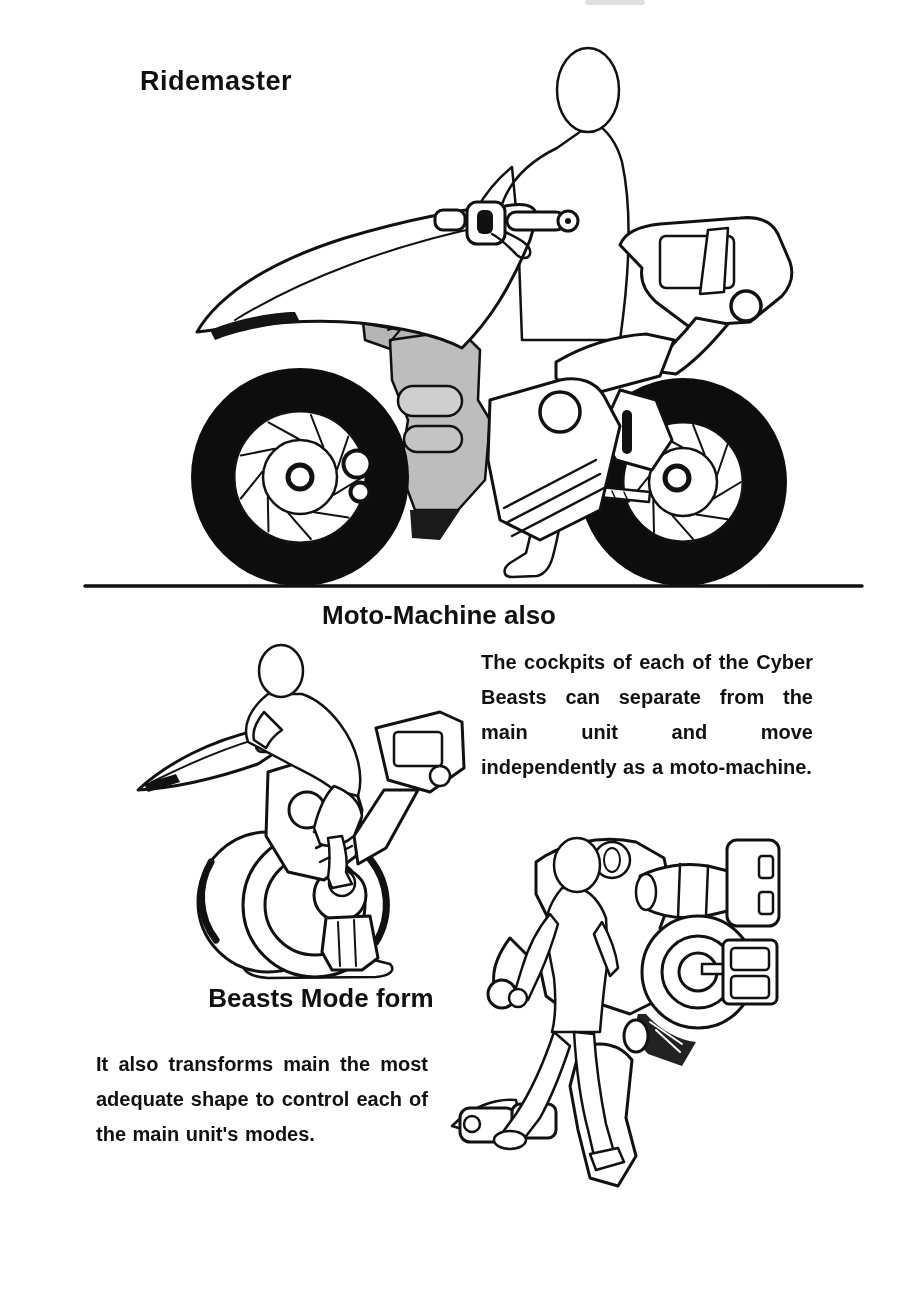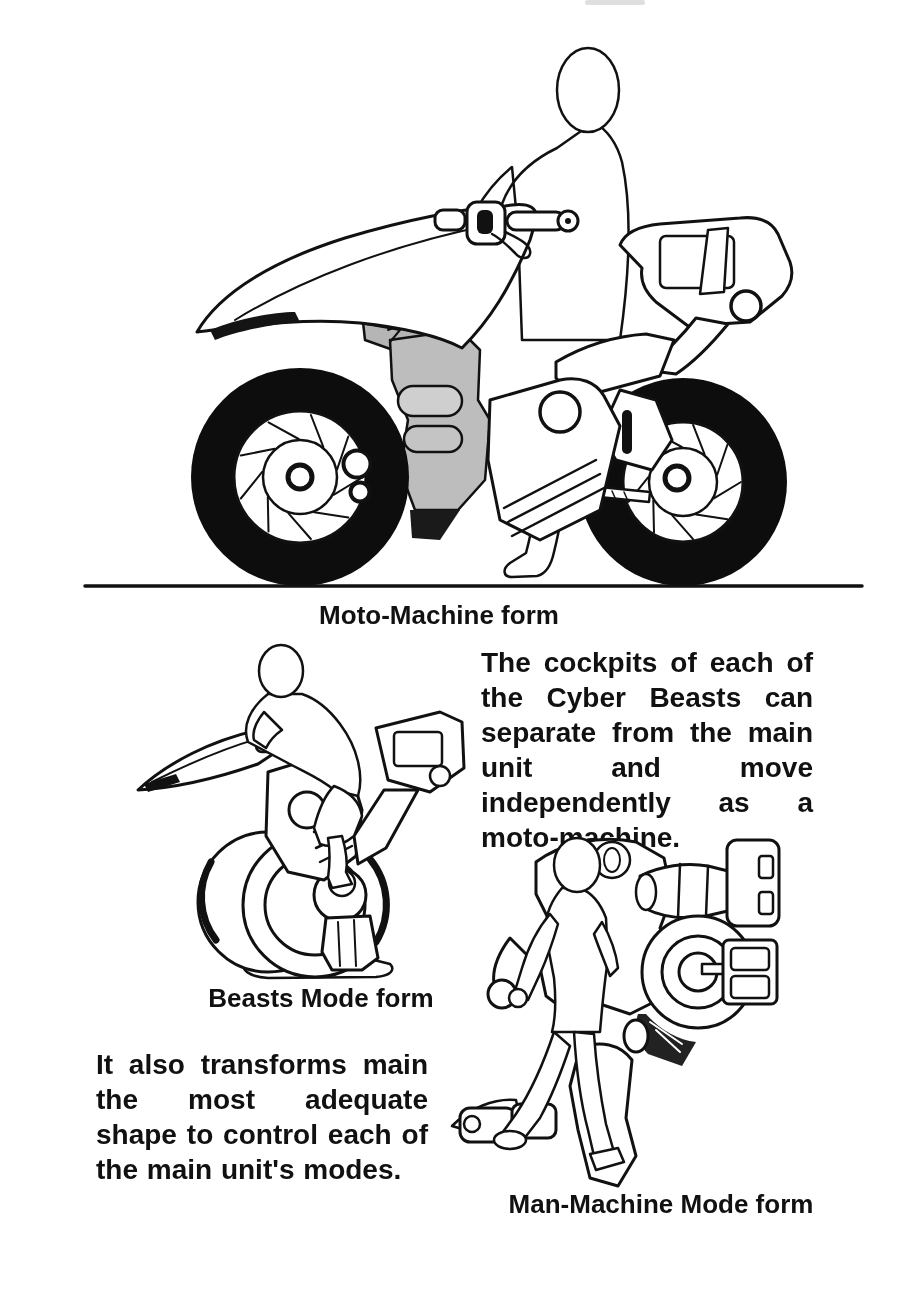--- a/index.html
+++ b/index.html
@@ -13,21 +13,21 @@
     font-size:27px; font-weight:bold; letter-spacing:.5px; white-space:nowrap;
   }
   .caption {
     position:absolute; width:320px; text-align:center;
     font-size:26px; font-weight:bold; white-space:nowrap;
   }
   .cap-moto  { left:279px; top:600px; }
   .cap-beast { left:161px; top:983px; }
   .cap-man   { left:501px; top:1189px; }
   .para {
-    position:absolute; width:332px; font-size:28px; font-weight:bold;
+    position:absolute; width:332px; font-size:20px; font-weight:bold;
     line-height:35px; text-align:justify; word-spacing:1px;
   }
   .para-right { left:481px; top:645px; }
   .para-left  { left:96px;  top:1047px; }
   .art { position:absolute; }
   .art-moto  { left:60px;  top:40px;  }
   .art-beast { left:118px; top:640px; }
   .art-man   { left:450px; top:818px; }
   .smudge {
     position:absolute; left:585px; top:0; width:60px; height:5px;
@@ -35,20 +35,21 @@
   }
   svg * { vector-effect:non-scaling-stroke; }
 </style>
 </head>
 <body>
 
 <div class="page">
 
   <div class="smudge"></div>
 
+  <div class="title">Ridemaster</div>
 
   <svg class="art art-moto" width="810" height="560" viewBox="0 0 810 560" fill="none" stroke="#111" stroke-width="2.5" stroke-linejoin="round" stroke-linecap="round">
 
     <g>
       <path d="M497,108 C468,122 450,142 442,164 L428,180 C420,190 410,196 402,193 C396,190 398,184 404,180 L416,170 C424,156 436,140 452,127 L458,190 L462,300 L560,300 C570,230 572,168 562,122 C556,100 544,88 534,82 Z" fill="#fff"></path>
       <ellipse cx="528" cy="50" rx="31" ry="42" fill="#fff"></ellipse>
       <path d="M512,392 C508,440 502,480 494,512 C491,526 486,534 477,536 L452,537 C443,537 442,529 450,523 L466,513 C474,483 480,440 482,396 Z" fill="#fff"></path>
     </g>
 
     <g>
@@ -130,21 +131,21 @@
       <rect x="417" y="170" width="16" height="24" rx="6" fill="#111" stroke="none"></rect>
       <rect x="447" y="172" width="58" height="18" rx="9" fill="#fff" stroke-width="3"></rect>
       <circle cx="508" cy="181" r="10" fill="#fff" stroke-width="3"></circle>
       <circle cx="508" cy="181" r="3" fill="#111" stroke="none"></circle>
       <path d="M445,192 C462,200 472,206 470,214 C468,220 460,219 455,213 C448,206 440,198 432,194" stroke-width="2.5"></path>
     </g>
 
     <path d="M25,546 L802,546" stroke-width="3.5"></path>
   </svg>
 
-  <div class="caption cap-moto">Moto-Machine form</div>
+  <div class="caption cap-moto">Moto-Machine also</div>
 
   <svg class="art art-beast" width="352" height="345" viewBox="0 0 352 345" fill="none" stroke="#111" stroke-width="2.5" stroke-linejoin="round" stroke-linecap="round">
 
     <path d="M127,322 C150,314 200,312 240,316 L272,324 C278,330 272,336 258,337 L150,338 C132,337 122,330 127,322 Z" fill="#fff" stroke-width="2.5"></path>
 
     <g>
       <circle cx="150" cy="262" r="70" fill="#fff" stroke-width="3"></circle>
       <path d="M93,222 A70,70 0 0 0 98,300" stroke-width="7"></path>
       <circle cx="197" cy="265" r="72" fill="#fff" stroke-width="3"></circle>
       <path d="M252,219 A72,72 0 0 1 258,302" stroke-width="7"></path>
@@ -223,15 +224,14 @@
       <path d="M100,96 C88,110 78,130 72,150 L64,176 L78,182 L90,156 C98,138 104,120 108,106 Z" fill="#fff"></path>
       <circle cx="68" cy="180" r="9" fill="#fff"></circle>
       <path d="M152,104 C160,118 166,134 168,150 L160,158 C154,142 148,128 144,116 Z" fill="#fff"></path>
       <path d="M104,214 C94,244 82,272 66,296 L50,318 L70,326 L90,300 C102,278 112,252 120,228 Z" fill="#fff"></path>
       <ellipse cx="60" cy="322" rx="16" ry="9" fill="#fff"></ellipse>
       <path d="M124,214 C126,248 130,282 138,312 L144,338 L164,334 L156,306 C150,276 146,246 144,216 Z" fill="#fff"></path>
       <path d="M140,336 L168,330 L174,344 L146,352 Z" fill="#fff"></path>
     </g>
   </svg>
 
-  <div class="caption cap-man">Man-Machine Mode form</div>
 
 </div>
 
 </body></html>

